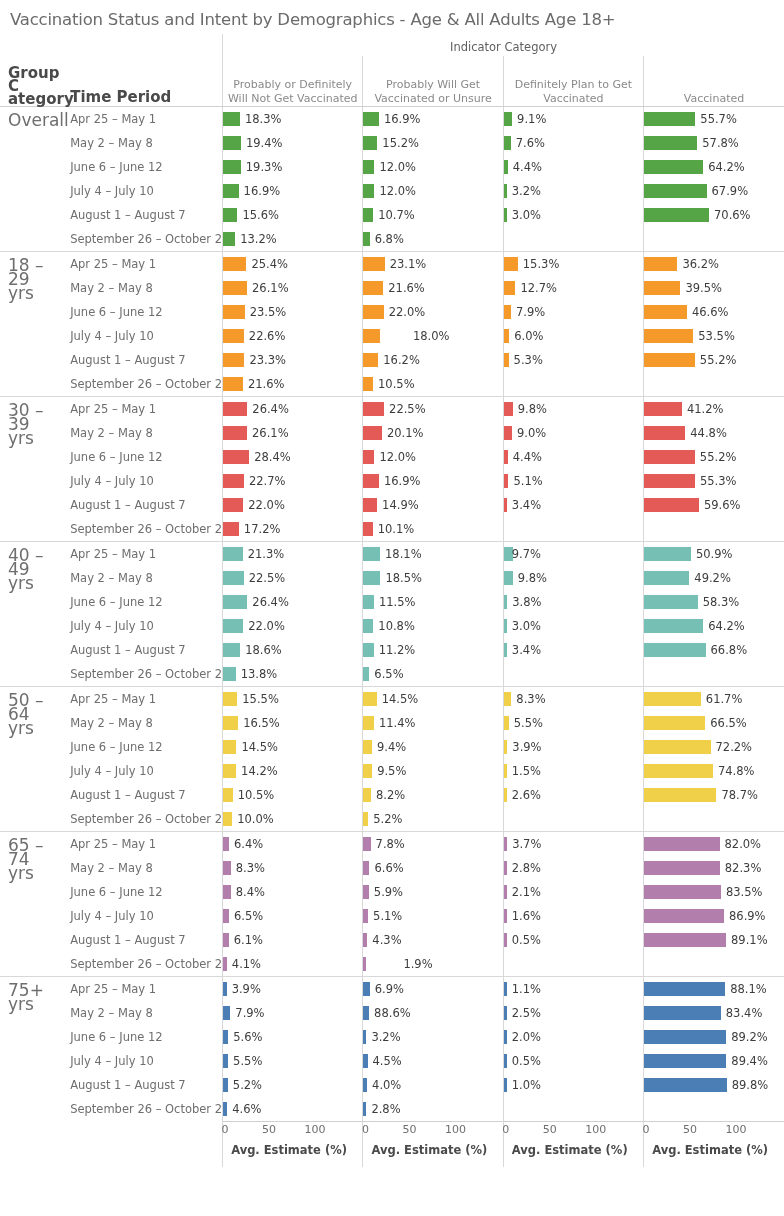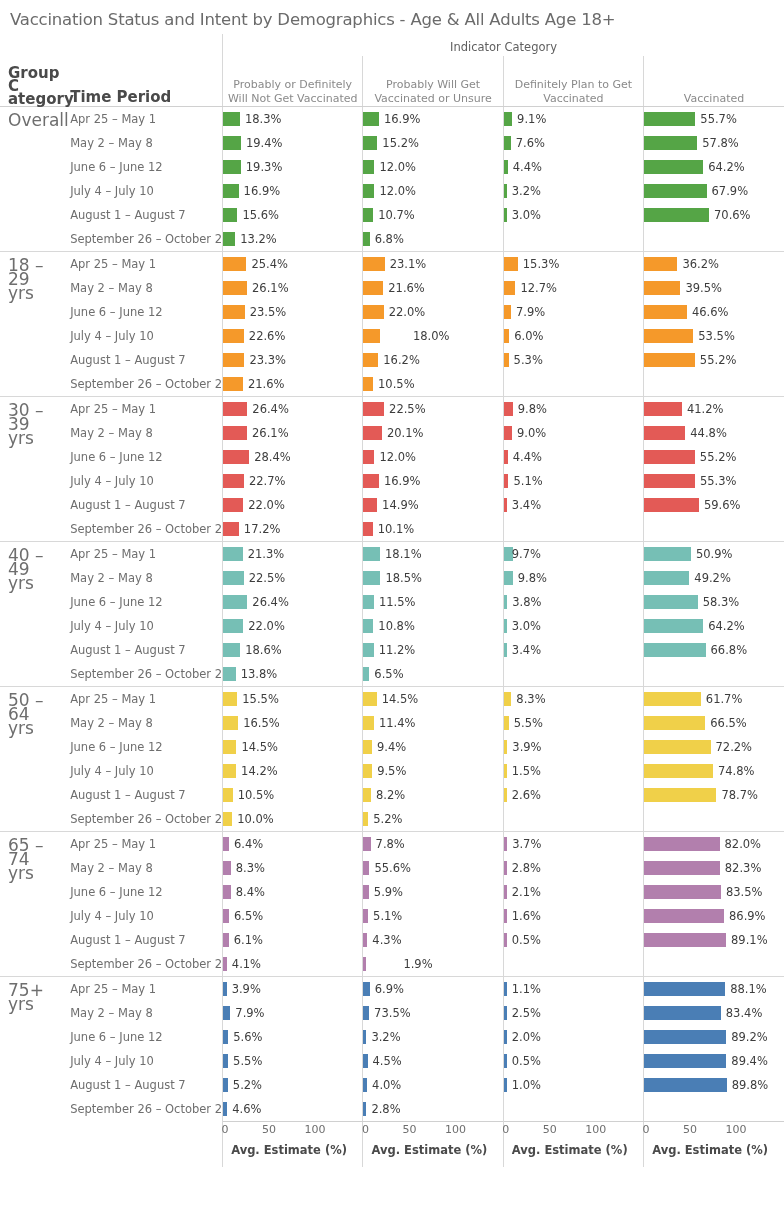--- a/index.html
+++ b/index.html
@@ -1006,21 +1006,21 @@
           <td class="tp-label">May 2 – May 8</td>
           <td class="barcell vline">
             <div class="bar-wrap">
               <div class="bar" style="width: 7.636px; background: rgb(178, 127, 173);"></div>
               <div class="bar-val" style="left: 12.636px;">8.3%</div>
             </div>
           </td>
           <td class="barcell vline">
             <div class="bar-wrap">
               <div class="bar" style="width: 6.072px; background: rgb(178, 127, 173);"></div>
-              <div class="bar-val" style="left: 11.072px;">55.6%</div>
+              <div class="bar-val" style="left: 11.072px;">6.6%</div>
             </div>
           </td>
           <td class="barcell vline">
             <div class="bar-wrap">
               <div class="bar" style="width: 3px; background: rgb(178, 127, 173);"></div>
               <div class="bar-val" style="left: 8px;">2.8%</div>
             </div>
           </td>
           <td class="barcell vline">
             <div class="bar-wrap">
@@ -1165,21 +1165,21 @@
           <td class="tp-label">May 2 – May 8</td>
           <td class="barcell vline">
             <div class="bar-wrap">
               <div class="bar" style="width: 7.268px; background: rgb(74, 126, 181);"></div>
               <div class="bar-val" style="left: 12.268px;">7.9%</div>
             </div>
           </td>
           <td class="barcell vline">
             <div class="bar-wrap">
               <div class="bar" style="width: 5.704px; background: rgb(74, 126, 181);"></div>
-              <div class="bar-val" style="left: 10.704px;">73.5%</div>
+              <div class="bar-val" style="left: 10.704px;">88.6%</div>
             </div>
           </td>
           <td class="barcell vline">
             <div class="bar-wrap">
               <div class="bar" style="width: 3px; background: rgb(74, 126, 181);"></div>
               <div class="bar-val" style="left: 8px;">2.5%</div>
             </div>
           </td>
           <td class="barcell vline">
             <div class="bar-wrap">

